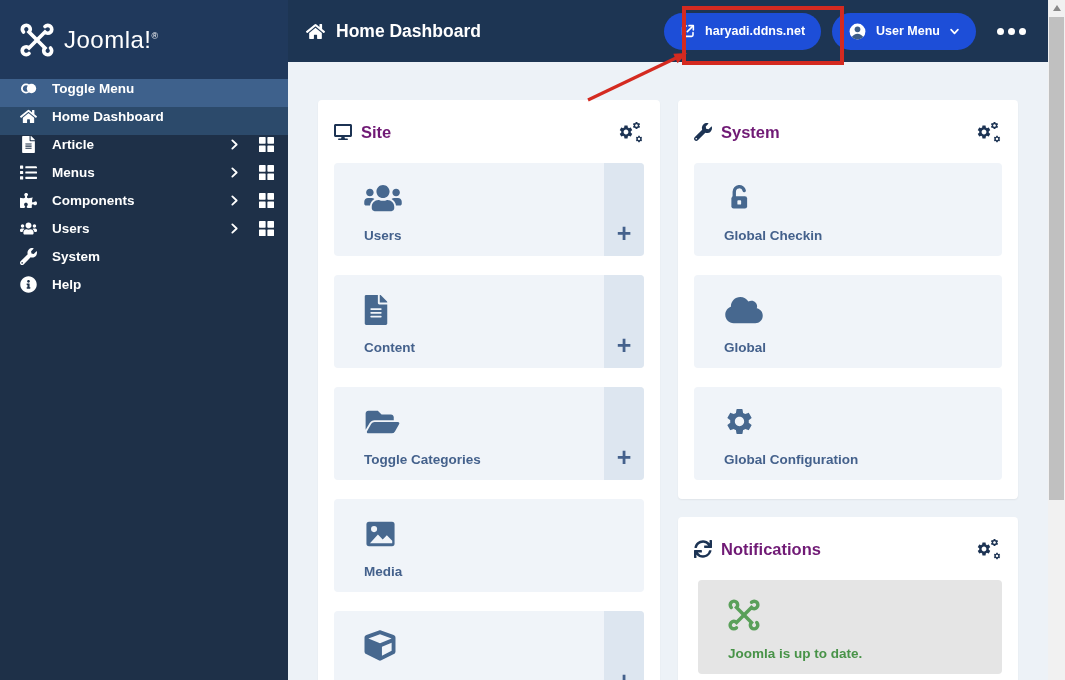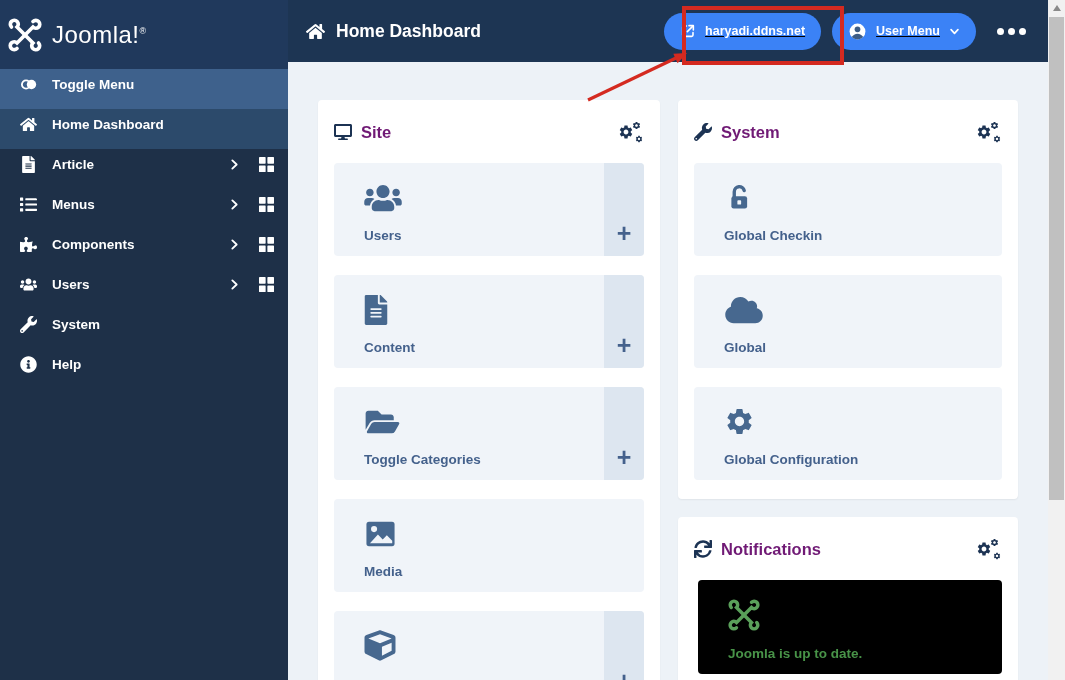--- a/index.html
+++ b/index.html
@@ -6,41 +6,41 @@
   html,body { width:1065px; height:680px; overflow:hidden; }
   body {
     font-family:"Liberation Sans", sans-serif;
     position:relative; background:#edf2f7;
   }
   svg { display:block; }
   .hidden-defs { position:absolute; width:0; height:0; overflow:hidden; }
 
   
   .sidebar { position:absolute; left:0; top:0; width:288px; height:680px; background:#1e3048; z-index:2; }
-  .logo-area { height:69px; background:#20395c; display:flex; align-items:center; padding-left:8px; }
+  .logo-area { height:79px; background:#20395c; display:flex; align-items:center; padding-left:20px; }
   .logo-mark { width:34px; height:34px; color:#fff; }
   .logo-text { color:#fff; font-size:24px; font-weight:400; margin-left:10px; letter-spacing:.5px; }
   .logo-reg { color:#fff; font-size:9px; vertical-align:top; line-height:20px; }
-  .sb-item { height:40px; display:flex; align-items:center; padding:0 14px 10px 16px; cursor:pointer; position:relative; }
+  .sb-item { height:28px; display:flex; align-items:center; padding:0 14px 10px 16px; cursor:pointer; position:relative; }
   .sb-item.row-toggle { background:#3e618c; }
   .sb-item.row-active { background:#2c4a6b; }
   .sb-ic { width:24px; display:flex; justify-content:center; color:#fff; flex:0 0 24px; }
   .sb-ic svg { width:17px; height:17px; }
   .sb-label { color:#fff; font-size:13.5px; font-weight:700; margin-left:12px; flex:1; }
   .sb-chev { width:13px; height:13px; color:#fff; margin-right:18px; }
   .sb-grid { width:15px; height:15px; color:#fff; }
 
   
   .main { position:absolute; left:288px; top:0; width:760px; height:680px; background:#edf2f7; }
   .topbar { height:62px; background:#1d3553; display:flex; align-items:center; padding:0 16px 0 18px; }
   .tb-title { display:flex; align-items:center; color:#fff; }
   .tb-title svg { width:19px; height:19px; color:#fff; }
   .tb-title-text { font-size:17.5px; font-weight:700; margin-left:11px; }
   .tb-right { margin-left:auto; display:flex; align-items:center; gap:11px; }
-  .pill { height:37px; background:#3b82f6; border-radius:19px; display:flex; align-items:center; padding:0 16px; gap:9px; cursor:pointer;text-decoration:underline; }
+  .pill { height:37px; background:#1d4ed8; border-radius:19px; display:flex; align-items:center; padding:0 16px; gap:9px; cursor:pointer; }
   .pill svg.ic16 { width:16px; height:16px; color:#fff; }
   .pill svg.ic19 { width:19px; height:19px; }
   .pill-label { color:#fff; font-size:12.5px; font-weight:700; }
   .pill .chevd { width:11px; height:11px; color:#fff; }
   .ellipsis { display:flex; gap:4px; margin-left:10px; margin-right:6px; cursor:pointer; }
   .ellipsis i { width:7px; height:7px; border-radius:50%; background:#fff; }
 
   
   .panel { position:absolute; background:#fff; border-radius:4px; box-shadow:0 1px 2px rgba(0,0,0,.06); }
   .panel-site   { left:30px;  top:100px; width:342px; height:640px; }
@@ -53,21 +53,21 @@
   .cogs { position:relative; width:26px; height:22px; color:#1c3353; cursor:pointer; }
   .cogs .g1 { position:absolute; left:0; top:3px; width:16px; height:16px; }
   .cogs .g2 { position:absolute; right:3px; top:0; width:9px; height:9px; }
   .cogs .g3 { position:absolute; right:1px; bottom:0; width:8px; height:8px; }
 
   .qcard { position:relative; background:#f0f4f9; border-radius:4px; height:93px; margin:0 16px 19px 16px; display:flex; overflow:hidden; cursor:pointer; }
   .qcard-main { flex:1; padding:19px 0 13px 30px; display:flex; flex-direction:column; justify-content:space-between; }
   .qcard-ic { color:#47688f; height:31px; display:flex; align-items:center; }
   .qcard-label { color:#44618c; font-size:13.5px; font-weight:700; }
   .qcard-strip { width:40px; background:#dde6f0; display:flex; align-items:flex-end; justify-content:center; padding-bottom:10px; color:#44618c; font-size:25px; font-weight:600; line-height:1; cursor:pointer; }
-  .qcard.green { background:#000000;margin-left:20px; }
+  .qcard.green { background:#e5e5e5;margin-left:20px; }
   .qcard.green .qcard-ic { color:#5aa05a; }
   .qcard.green .qcard-label { color:#489348; }
   .notif-card { height:94px; margin-bottom:0; }
 
   
   .scrollbar { position:absolute; right:0; top:0; width:17px; height:680px; background:#f1f1f1; z-index:5; }
   .sb-btn-up { height:16px; display:flex; align-items:center; justify-content:center; cursor:pointer; }
   .sb-btn-up i { width:0; height:0; border-left:4px solid transparent; border-right:4px solid transparent; border-bottom:6px solid #8a8a8a; }
   .sb-thumb { position:absolute; top:17px; left:1px; width:15px; height:483px; background:#c0c0c0; cursor:pointer; }
 

